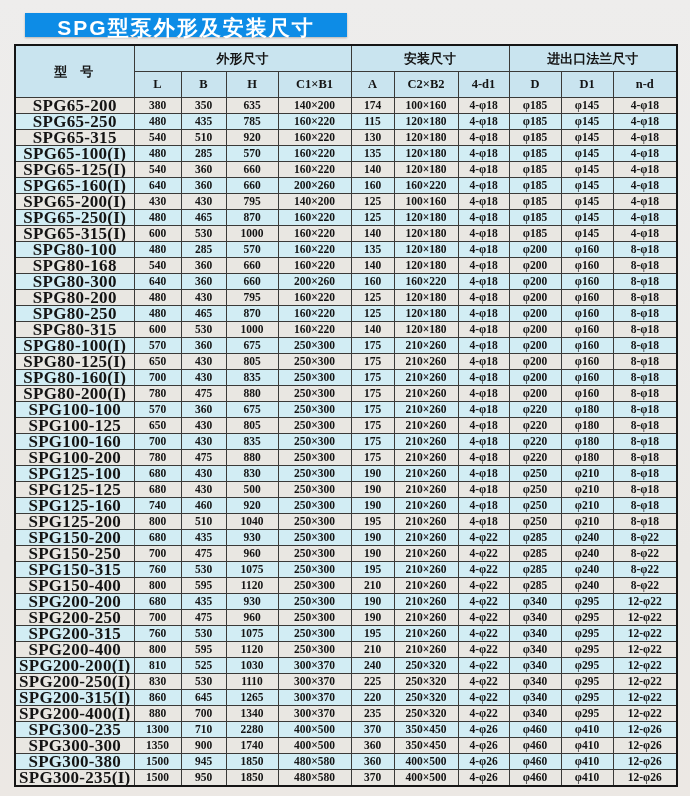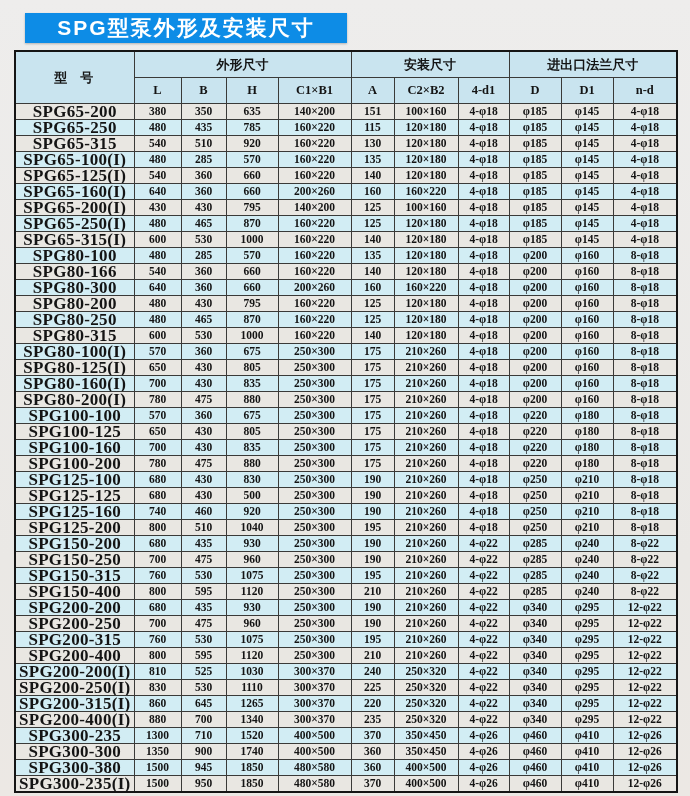--- a/index.html
+++ b/index.html
@@ -9,21 +9,21 @@
   body {
     width: 690px;
     height: 796px;
     background: linear-gradient(180deg, #eeedec 0%, #eae8e5 70%, #ece8e4 100%);
     font-family: "Liberation Serif", "DejaVu Serif", serif;
     color: #141414;
     overflow: hidden;
   }
   .title-banner {
     width: 322px;
-    height: 30px;
+    height: 24px;
     margin: 13px 0 7px 25px;
     background: #0d8ce6;
     box-shadow: 0 1px 2px rgba(0,0,0,0.25);
     color: #ffffff;
     font-family: "Liberation Sans", "DejaVu Sans", sans-serif;
     font-size: 21px;
     font-weight: bold;
     letter-spacing: 2px;
     line-height: 30px;
     text-align: center;
@@ -114,21 +114,21 @@
         <th>n-d</th>
       </tr>
     </thead>
     <tbody id="table-body">
         <tr>
           <td class="model">SPG65-200</td>
           <td>380</td>
           <td>350</td>
           <td>635</td>
           <td>140×200</td>
-          <td>151</td>
+          <td>174</td>
           <td>100×160</td>
           <td>4-φ18</td>
           <td>φ185</td>
           <td>φ145</td>
           <td>4-φ18</td>
         </tr>
         <tr>
           <td class="model">SPG65-250</td>
           <td>480</td>
           <td>435</td>
@@ -239,21 +239,21 @@
           <td>570</td>
           <td>160×220</td>
           <td>135</td>
           <td>120×180</td>
           <td>4-φ18</td>
           <td>φ200</td>
           <td>φ160</td>
           <td>8-φ18</td>
         </tr>
         <tr>
-          <td class="model">SPG80-166</td>
+          <td class="model">SPG80-168</td>
           <td>540</td>
           <td>360</td>
           <td>660</td>
           <td>160×220</td>
           <td>140</td>
           <td>120×180</td>
           <td>4-φ18</td>
           <td>φ200</td>
           <td>φ160</td>
           <td>8-φ18</td>
@@ -619,21 +619,21 @@
           <td>250×320</td>
           <td>4-φ22</td>
           <td>φ340</td>
           <td>φ295</td>
           <td>12-φ22</td>
         </tr>
         <tr>
           <td class="model">SPG300-235</td>
           <td>1300</td>
           <td>710</td>
-          <td>1520</td>
+          <td>2280</td>
           <td>400×500</td>
           <td>370</td>
           <td>350×450</td>
           <td>4-φ26</td>
           <td>φ460</td>
           <td>φ410</td>
           <td>12-φ26</td>
         </tr>
         <tr>
           <td class="model">SPG300-300</td>

